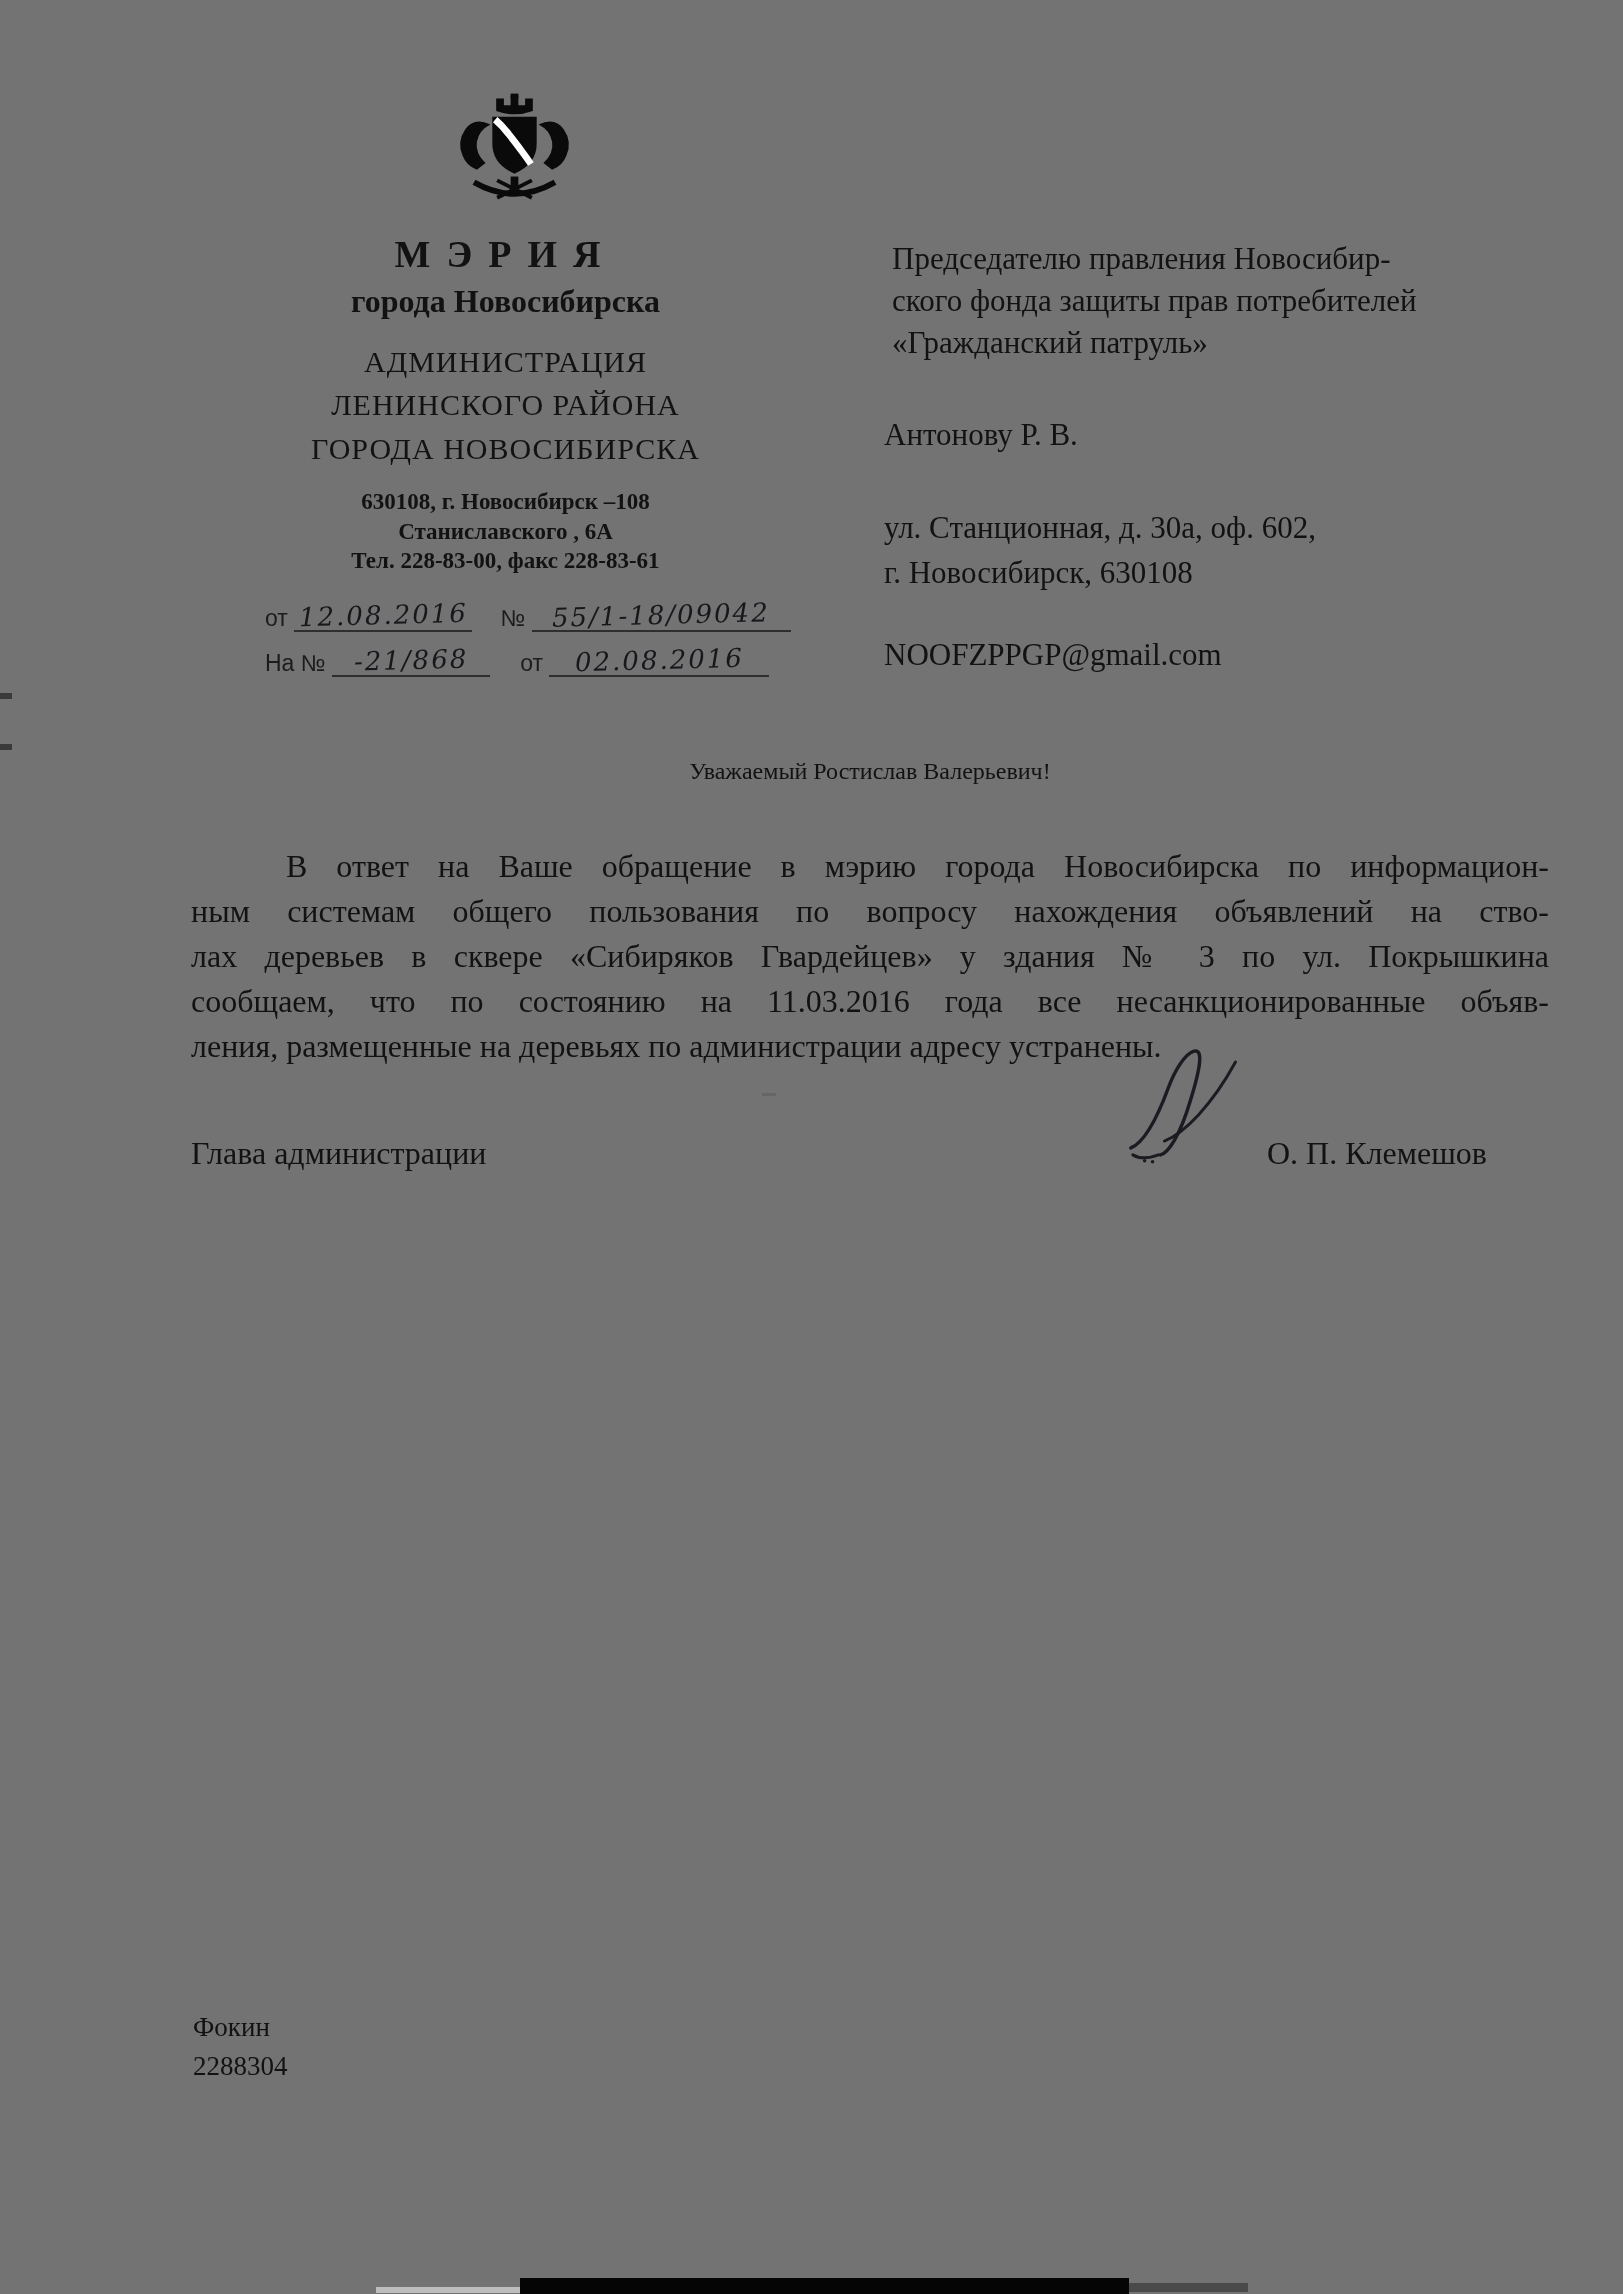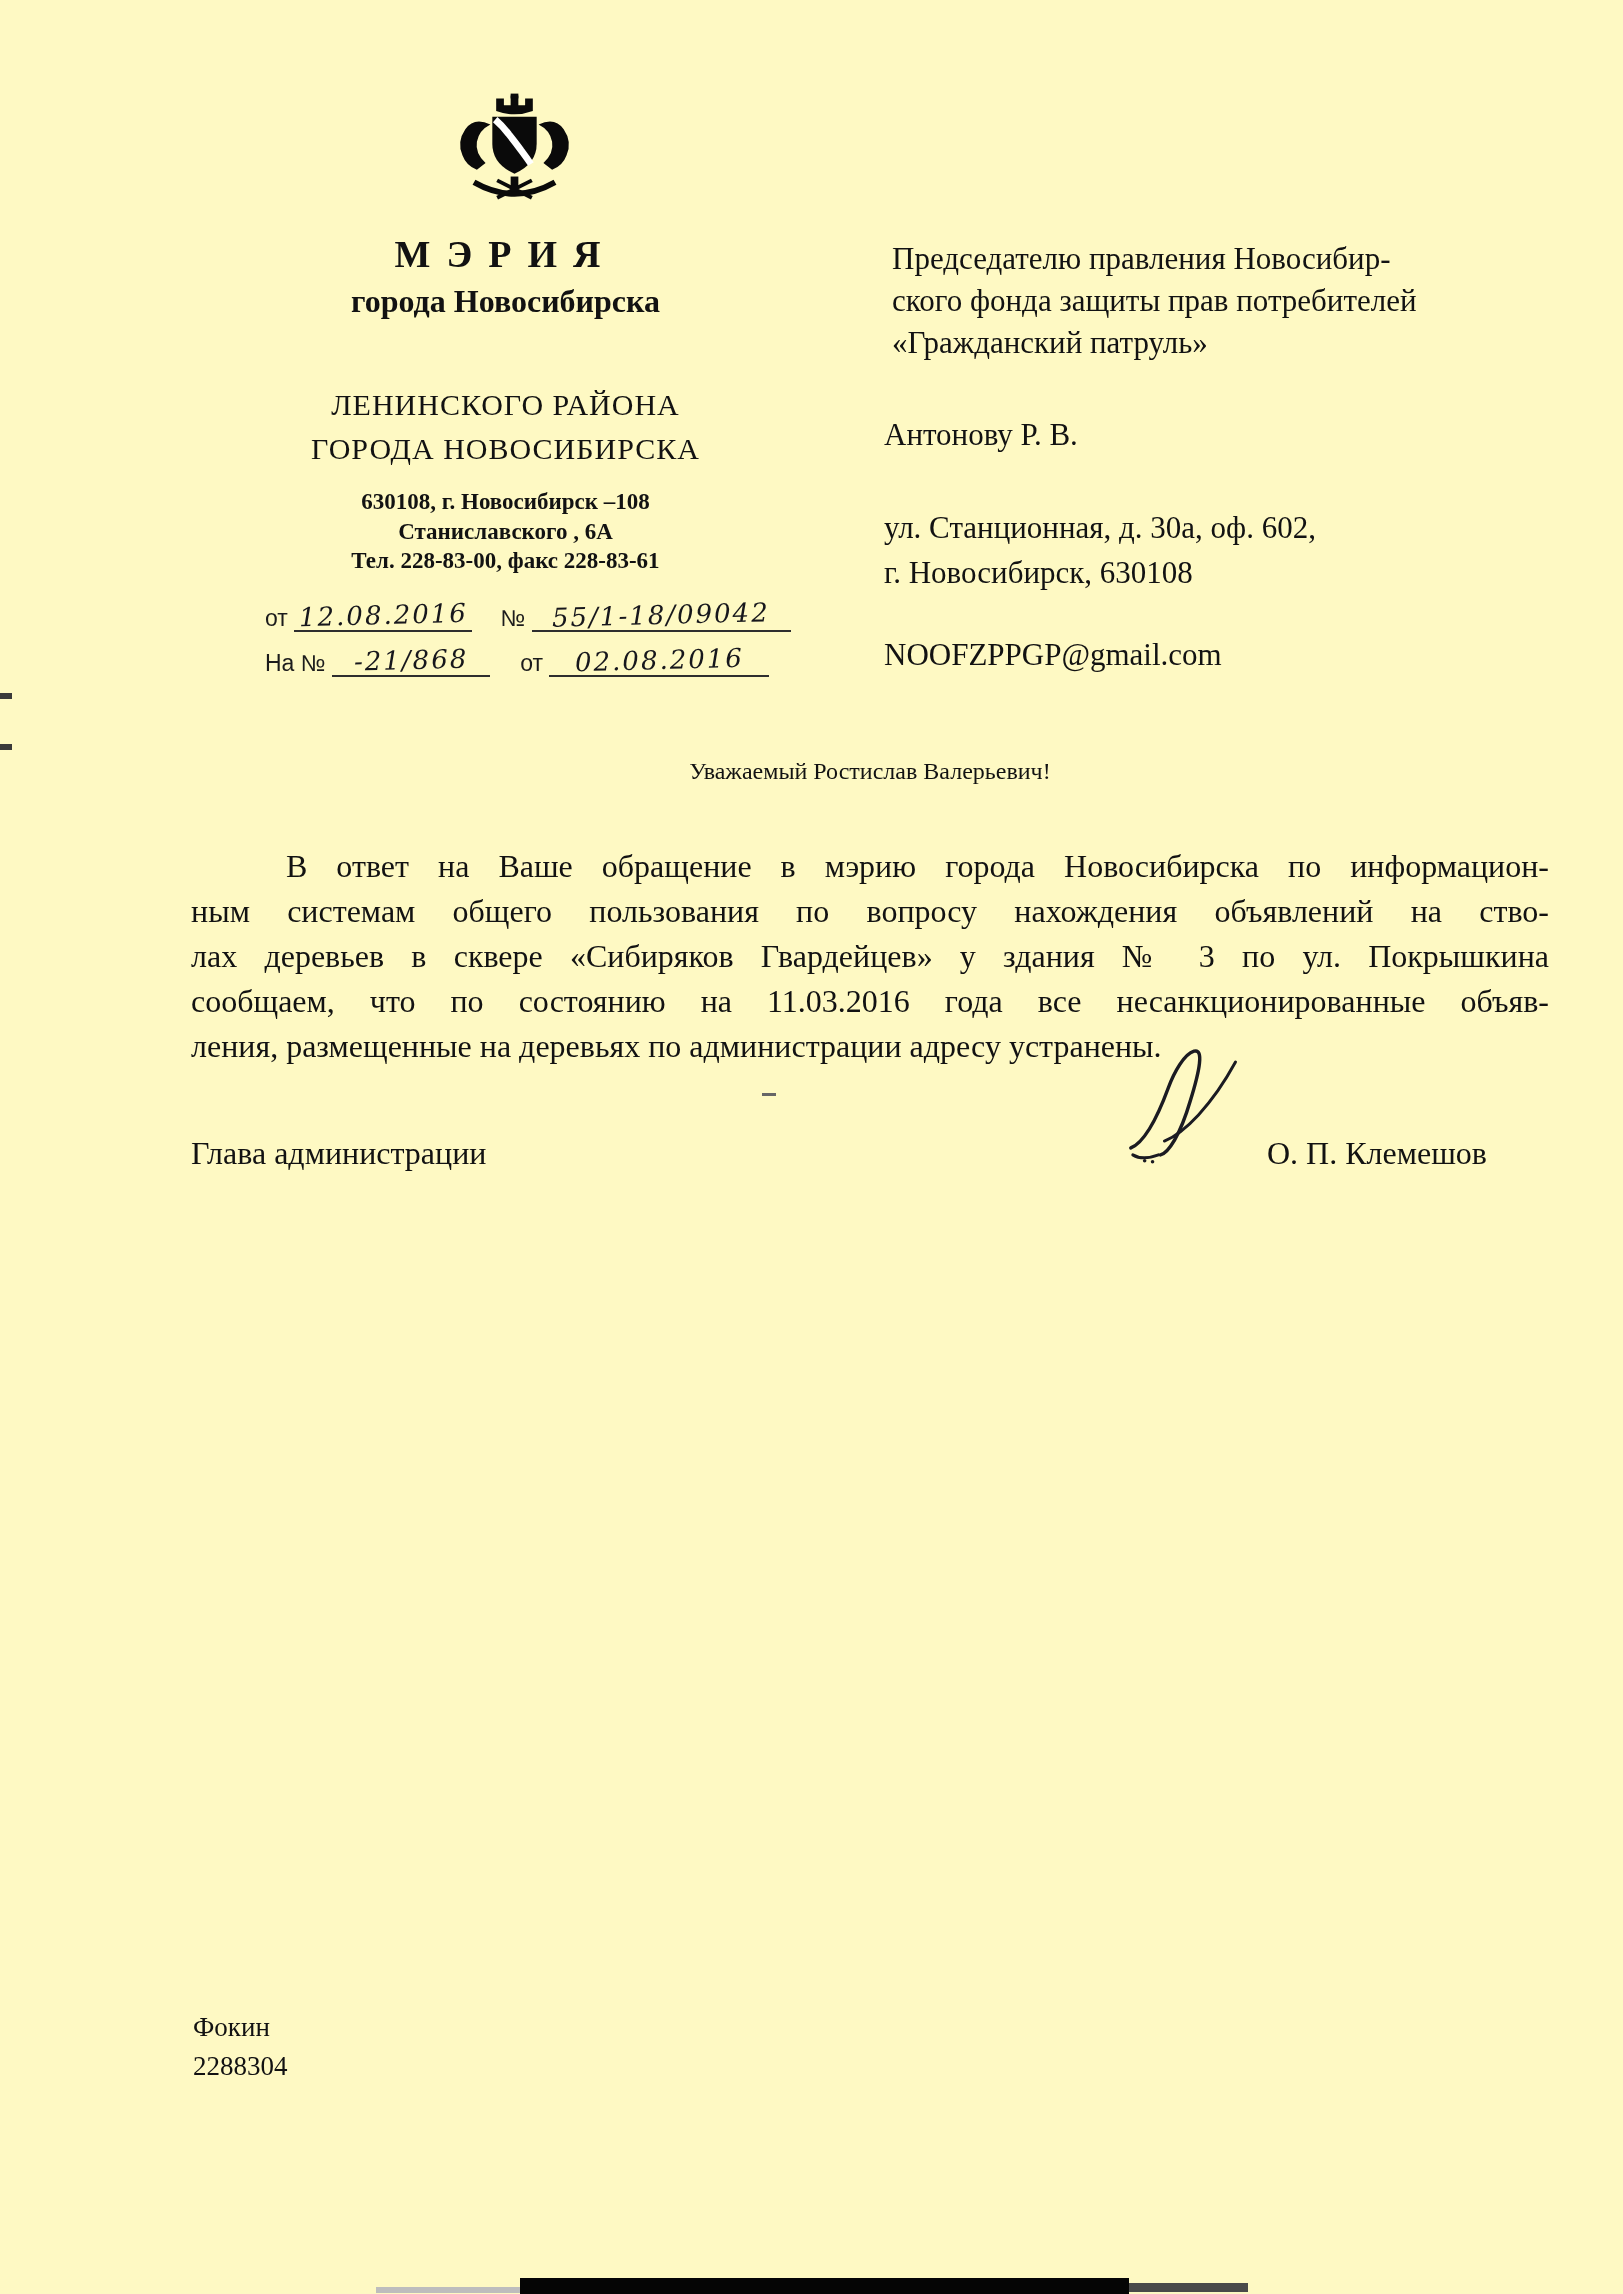--- a/index.html
+++ b/index.html
@@ -1,18 +1,18 @@
 <!DOCTYPE html>
 <html><head>
 <meta charset="utf-8">
 <style>
   html,body { margin:0; padding:0; background:#e8e8e8; }
   .page {
     position:relative; width:1624px; height:2295px; margin:0 auto;
-    background:#fef9c3; overflow:hidden;
+    background:#737373; overflow:hidden;
     font-family:"Liberation Serif", serif; color:#121212;
   }
   .abs { position:absolute; }
 
   
   .lh-center { left:149px; width:713px; text-align:center; }
   .org1 { top:232px; font-size:38px; font-weight:bold; letter-spacing:16px; }
   .org2 { top:283px; font-size:32px; font-weight:bold; }
   .dep  { font-size:30px; letter-spacing:1px; }
   .dep1 { top:345px; } .dep2 { top:388px; } .dep3 { top:432px; }
@@ -80,20 +80,21 @@
 
     <path d="M95,38 q17,-8 26,5 q9,13 3,27 q-4,11 -15,15 l-9,-7 q11,-10 9,-22 q-2,-12 -14,-18 z" fill="#0a0a0a"></path>
 
     <path d="M28,98 q42,24 84,0" stroke="#0a0a0a" stroke-width="6" fill="none"></path>
     <path d="M52,96 l36,18 M88,96 l-36,18" stroke="#0a0a0a" stroke-width="4"></path>
     <path d="M66,92 h8 v16 h-8 z" fill="#0a0a0a"></path>
   </svg>
 
   <div class="abs lh-center org1">МЭРИЯ</div>
   <div class="abs lh-center org2">города Новосибирска</div>
+  <div class="abs lh-center dep dep1">АДМИНИСТРАЦИЯ</div>
   <div class="abs lh-center dep dep2">ЛЕНИНСКОГО РАЙОНА</div>
   <div class="abs lh-center dep dep3">ГОРОДА  НОВОСИБИРСКА</div>
   <div class="abs lh-center addr addr1">630108,  г. Новосибирск –108</div>
   <div class="abs lh-center addr addr2">Станиславского , 6А</div>
   <div class="abs lh-center addr addr3">Тел. 228-83-00, факс 228-83-61</div>
 
   <div class="abs refline ref1">
     <span>от</span>
     <span class="fill" style="width:178px"><span class="hand">12.08.2016</span></span>
     <span style="margin-left:22px">№</span>

